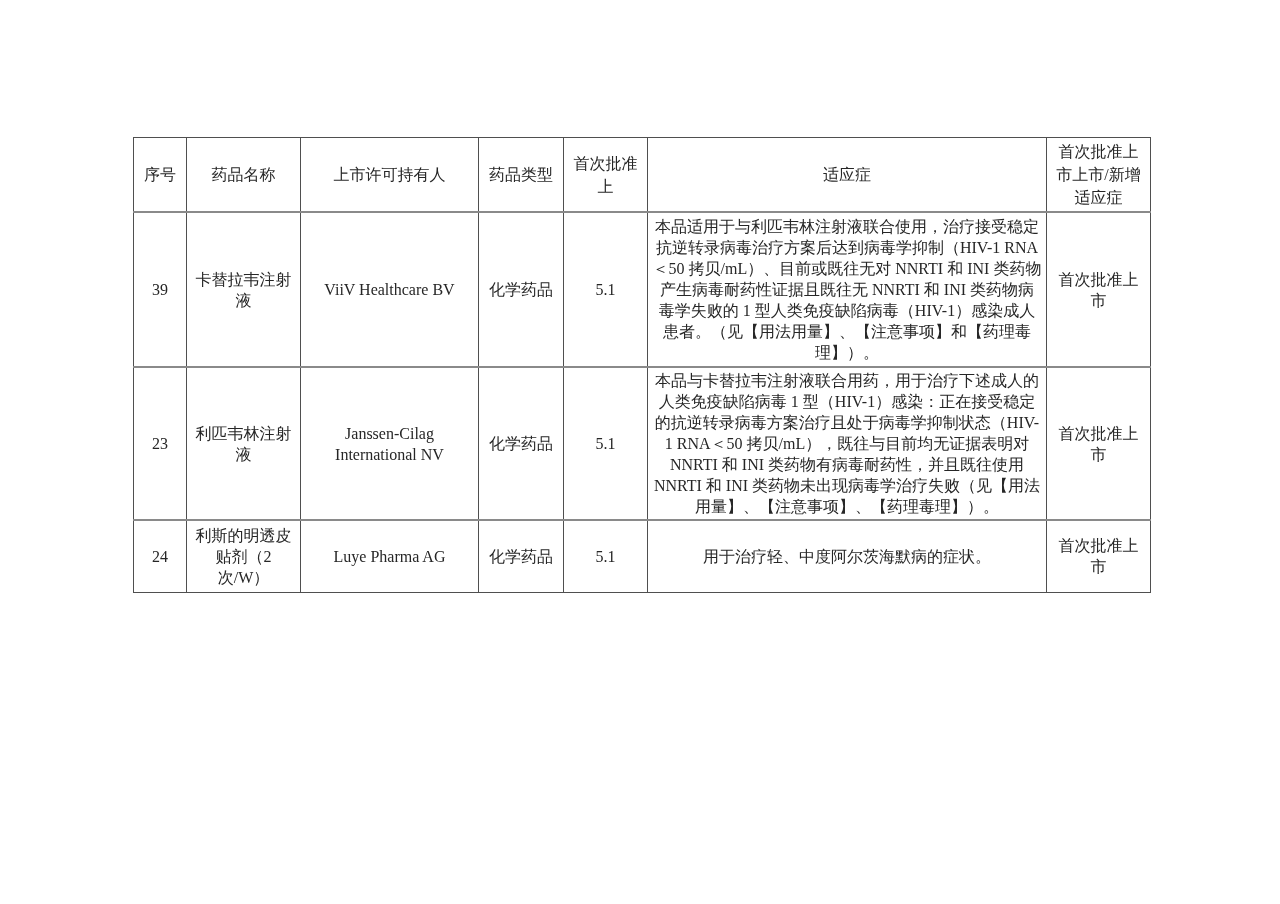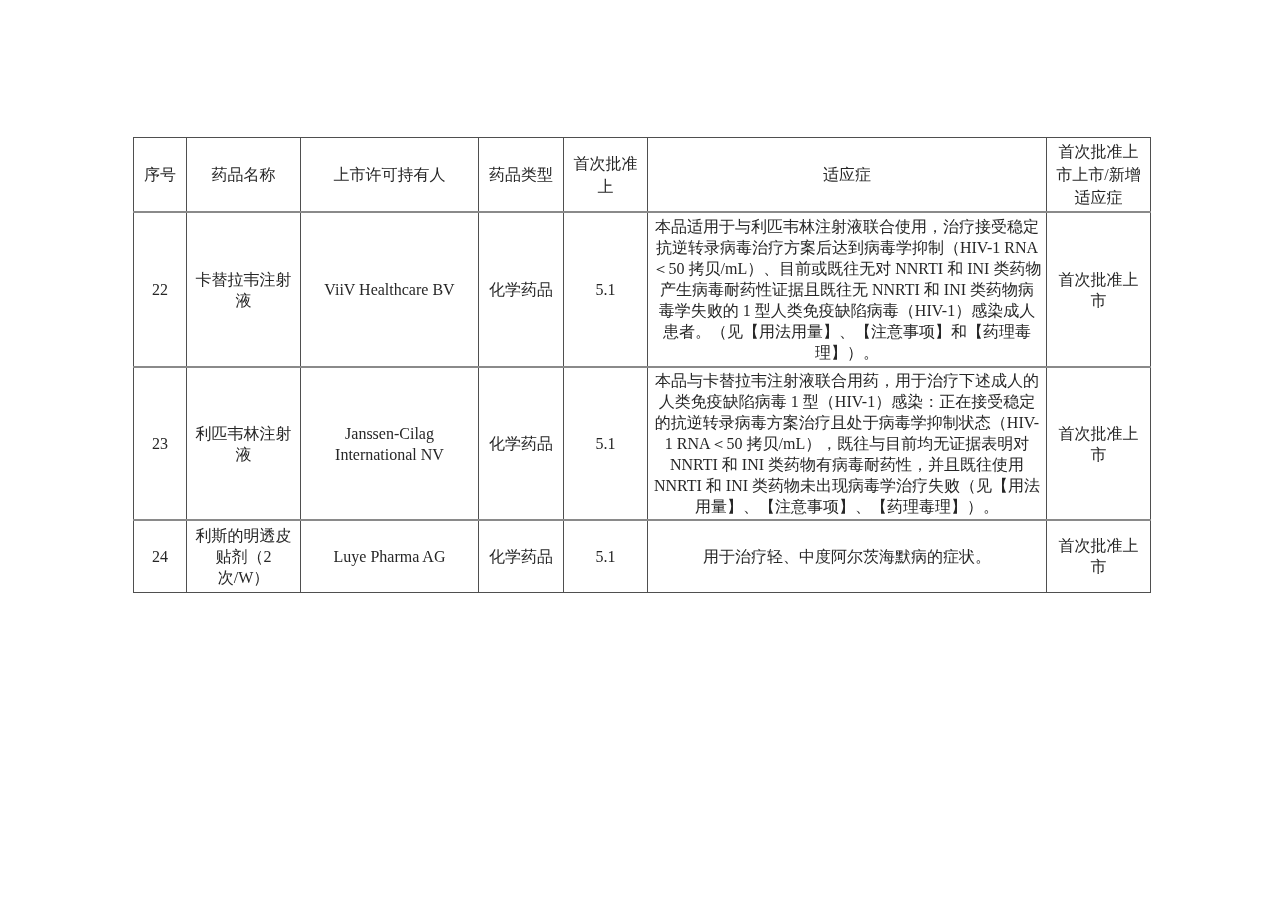--- a/index.html
+++ b/index.html
@@ -104,21 +104,21 @@
         <th>药品类型</th>
         <th>首次批准上</th>
         <th>适应症</th>
         <th>首次批准上
 市上市/新增
 适应症</th>
       </tr>
     </thead>
     <tbody>
       <tr class="r-22">
-        <td class="c-no">22</td>
+        <td class="c-no">39</td>
         <td class="c-name">卡替拉韦注射液</td>
         <td class="c-holder">ViiV Healthcare BV</td>
         <td class="c-type">化学药品</td>
         <td class="c-class">5.1</td>
         <td class="c-ind">本品适用于与利匹韦林注射液联合使用，治疗接受稳定抗逆转录病毒治疗方案后达到病毒学抑制（HIV-1 RNA＜50 拷贝/mL）、目前或既往无对 NNRTI 和 INI 类药物产生病毒耐药性证据且既往无 NNRTI 和 INI 类药物病毒学失败的 1 型人类免疫缺陷病毒（HIV-1）感染成人患者。（见【用法用量】、【注意事项】和【药理毒理】）。</td>
         <td class="c-approval">首次批准上市</td>
       </tr>
       <tr class="r-23">
         <td class="c-no">23</td>
         <td class="c-name">利匹韦林注射液</td>

